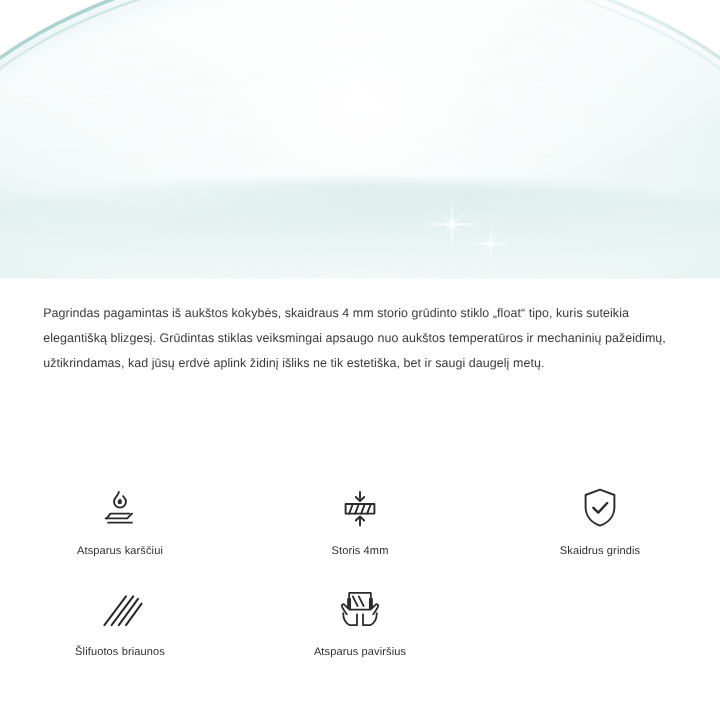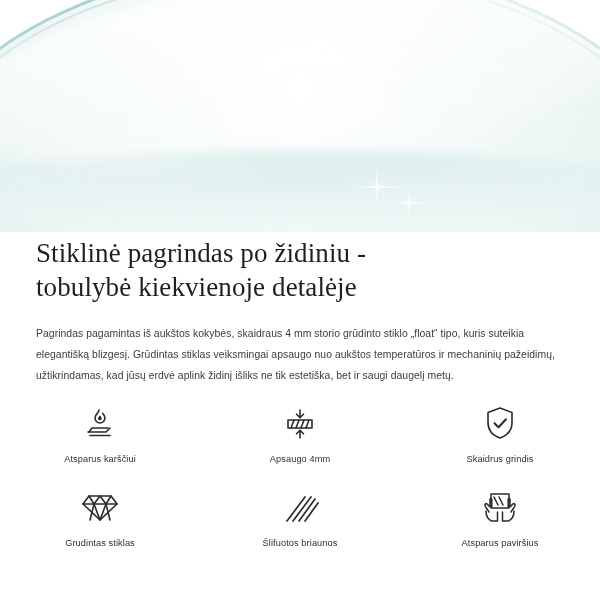--- a/index.html
+++ b/index.html
@@ -194,24 +194,20 @@
     </div>
     <div class="sparkle sparkle2">
       <span class="s-line h"></span>
       <span class="s-line v"></span>
       <span class="s-line d1"></span>
       <span class="s-line d2"></span>
     </div>
   </div>
 
   <div class="content">
-    <h1 class="headline">
-      <span>Stiklinė pagrindas po židiniu -</span>
-      <span class="line2">tobulybė kiekvienoje detalėje</span>
-    </h1>
     <p class="body-copy">Pagrindas pagamintas iš aukštos kokybės, skaidraus 4 mm storio grūdinto stiklo „float“ tipo, kuris suteikia elegantišką blizgesį. Grūdintas stiklas veiksmingai apsaugo nuo aukštos temperatūros ir mechaninių pažeidimų, užtikrindamas, kad jūsų erdvė aplink židinį išliks ne tik estetiška, bet ir saugi daugelį metų.</p>
   </div>
 
   <div class="features">
 
     <div class="feature">
       <div class="feature-icon">
         <svg width="40" height="36" viewBox="0 0 40 36" fill="none" stroke="#2b2b2b" stroke-width="1.6" stroke-linecap="round" stroke-linejoin="round">
           <path d="M19 4c0 3-4 4-4 8a5 5 0 0 0 10 0c0-2-1.2-3.4-2.4-4.6"></path>
           <path d="M20 9.5c.9.9 1.6 1.7 1.6 3a1.8 1.8 0 0 1-3.6 0c0-1.2.9-1.8 2-3z" fill="#2b2b2b" stroke="none"></path>
@@ -227,45 +223,33 @@
       <div class="feature-icon">
         <svg width="36" height="36" viewBox="0 0 36 36" fill="none" stroke="#2b2b2b" stroke-width="1.6" stroke-linecap="round" stroke-linejoin="round">
           <path d="M18 4v7"></path>
           <path d="M14.5 8.2L18 11.6l3.5-3.4"></path>
           <path d="M18 32v-7"></path>
           <path d="M14.5 27.8L18 24.4l3.5 3.4"></path>
           <rect x="6" y="14" width="24" height="8"></rect>
           <path d="M9 22l3-8M14 22l3-8M19 22l3-8M24 22l3-8"></path>
         </svg>
       </div>
-      <div class="feature-label">Apsaugo 4mm</div>
+      <div class="feature-label">Storis 4mm</div>
     </div>
 
     <div class="feature">
       <div class="feature-icon">
         <svg width="34" height="38" viewBox="0 0 34 38" fill="none" stroke="#2b2b2b" stroke-width="1.6" stroke-linecap="round" stroke-linejoin="round">
           <path d="M17 3l12 4.5v10c0 8-5.4 13.2-12 15.5C10.4 30.7 5 25.5 5 17.5v-10z"></path>
           <path d="M11.5 18.2l4 4 7.5-8" stroke-width="2"></path>
         </svg>
       </div>
       <div class="feature-label">Skaidrus grindis</div>
     </div>
 
-    <div class="feature">
-      <div class="feature-icon">
-        <svg width="38" height="34" viewBox="0 0 38 34" fill="none" stroke="#2b2b2b" stroke-width="1.6" stroke-linecap="round" stroke-linejoin="round">
-          <path d="M8 5h22l6 8-17 16L2 13z"></path>
-          <path d="M2 13h34"></path>
-          <path d="M8 5l5 8-4 16"></path>
-          <path d="M30 5l-5 8 4 16"></path>
-          <path d="M13 13l6-8 6 8-6 16z"></path>
-        </svg>
-      </div>
-      <div class="feature-label">Grudintas stiklas</div>
-    </div>
 
     <div class="feature">
       <div class="feature-icon">
         <svg width="38" height="34" viewBox="0 0 38 34" fill="none" stroke="#2b2b2b" stroke-width="1.7" stroke-linecap="round">
           <path d="M12 30L30 6"></path>
           <path d="M18 30L34 8"></path>
           <path d="M24 30L37 12"></path>
           <path d="M6 30L24 6"></path>
         </svg>
       </div>

